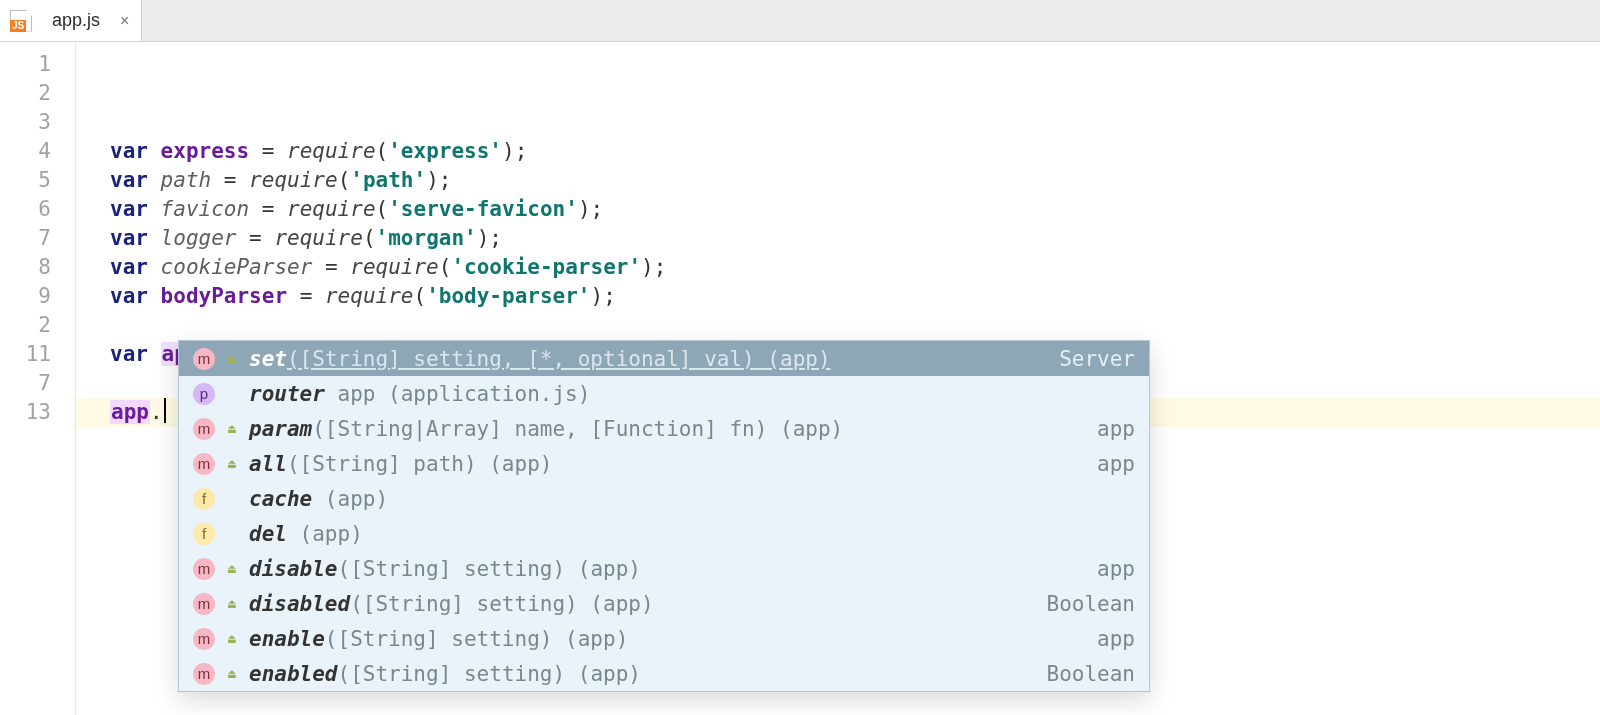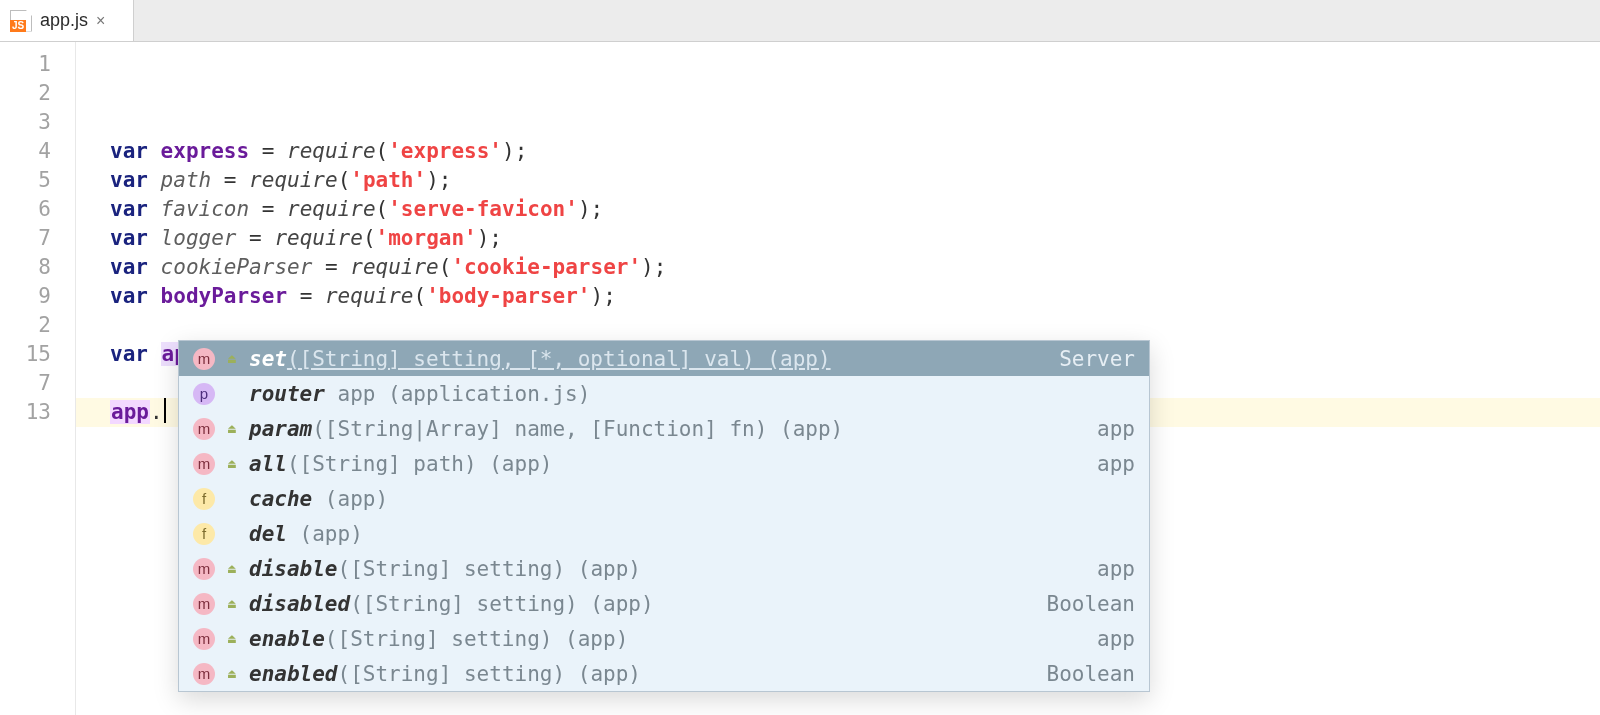--- a/index.html
+++ b/index.html
@@ -20,22 +20,22 @@
     border-bottom: 1px solid #cfcfcf;
     display: flex;
     align-items: stretch;
     user-select: none;
   }
   .tab {
     display: flex;
     align-items: center;
     background: #ffffff;
     border-right: 1px solid #cfcfcf;
-    padding: 0 28px 0 10px;
-    gap: 8px;
+    padding: 0 12px 0 10px;
+    gap: 20px;
     font-family: "Helvetica Neue", Arial, sans-serif;
     font-size: 18px;
     color: #2b2b2b;
   }
   .tab .file-icon {
     width: 22px; height: 22px;
     display:flex;align-items:flex-end;justify-content:center;
     position: relative;
   }
   .tab .file-icon .page {
@@ -86,21 +86,21 @@
     margin-left:-34px; padding-left:34px;
     margin-right:0;
   }
 
   
   .kw { color:#1a237e; font-weight:bold; }            
   .vn { color:#5e5e5e; font-style:italic;margin-top:16px; }             
   .vn-strong { color:#6a1b9a; font-weight:bold; }       
   .fn-it { color:#444; font-style:italic; }             
   .p  { color:#333; }                                   
-  .s  { color:#ef4444; font-weight:bold; }              
+  .s  { color:#0f766e; font-weight:bold; }              
   .id { color:#6a1b9a; font-weight:bold; }              
   .hl-id { background:#f3d8ff; color:#6a1b9a; font-weight:bold; padding:0 1px; }
   .dimvar { color:#6a1b9a; background:#eddffd; font-weight:bold; padding:0 1px;}
 
   .caret {
     display:inline-block;width:2px;height:25px;background:#000;
     vertical-align:-4px;margin-left:1px;
   }
 
   
@@ -166,21 +166,21 @@
       <div>1</div>
       <div>2</div>
       <div>3</div>
       <div>4</div>
       <div>5</div>
       <div>6</div>
       <div>7</div>
       <div>8</div>
       <div>9</div>
       <div>2</div>
-      <div>15</div>
+      <div>11</div>
       <div>7</div>
       <div>13</div>
     </div>
   <div class="code" id="code">
     
     <div class="code-line"><span class="kw">var</span><span class="p"> </span><span class="vn-strong">express</span><span class="p"> = </span><span class="fn-it">require</span><span class="p">(</span><span class="s">'express'</span><span class="p">);</span></div><div class="code-line"><span class="kw">var</span><span class="p"> </span><span class="vn">path</span><span class="p"> = </span><span class="fn-it">require</span><span class="p">(</span><span class="s">'path'</span><span class="p">);</span></div><div class="code-line"><span class="kw">var</span><span class="p"> </span><span class="vn">favicon</span><span class="p"> = </span><span class="fn-it">require</span><span class="p">(</span><span class="s">'serve-favicon'</span><span class="p">);</span></div><div class="code-line"><span class="kw">var</span><span class="p"> </span><span class="vn">logger</span><span class="p"> = </span><span class="fn-it">require</span><span class="p">(</span><span class="s">'morgan'</span><span class="p">);</span></div><div class="code-line"><span class="kw">var</span><span class="p"> </span><span class="vn">cookieParser</span><span class="p"> = </span><span class="fn-it">require</span><span class="p">(</span><span class="s">'cookie-parser'</span><span class="p">);</span></div><div class="code-line"><span class="kw">var</span><span class="p"> </span><span class="vn-strong">bodyParser</span><span class="p"> = </span><span class="fn-it">require</span><span class="p">(</span><span class="s">'body-parser'</span><span class="p">);</span></div><div class="code-line"></div><div class="code-line"><span class="kw">var</span><span class="p"> </span><span class="dimvar">app</span><span class="p"> = </span><span class="id">express</span><span class="p">();</span></div><div class="code-line"></div><div class="code-line hl"><span class="hl-id">app</span><span class="p">.</span><span class="caret"></span></div><div class="code-line"></div><div class="code-line"></div><div class="code-line"></div><div class="ac" id="ac"><div class="ac-row sel"><span class="kind m">m</span><span class="lock">⏏</span><span class="label"><span class="b">set</span><span class="g">([String] setting, [*, optional] val) (app)</span></span><span class="ret">Server</span></div><div class="ac-row"><span class="kind p">p</span><span class="lock none">⏏</span><span class="label"><span class="b">router</span><span class="g"> app (application.js)</span></span><span class="ret"></span></div><div class="ac-row"><span class="kind m">m</span><span class="lock">⏏</span><span class="label"><span class="b">param</span><span class="g">([String|Array] name, [Function] fn) (app)</span></span><span class="ret">app</span></div><div class="ac-row"><span class="kind m">m</span><span class="lock">⏏</span><span class="label"><span class="b">all</span><span class="g">([String] path) (app)</span></span><span class="ret">app</span></div><div class="ac-row"><span class="kind f">f</span><span class="lock none">⏏</span><span class="label"><span class="b">cache</span><span class="g"> (app)</span></span><span class="ret"></span></div><div class="ac-row"><span class="kind f">f</span><span class="lock none">⏏</span><span class="label"><span class="b">del</span><span class="g"> (app)</span></span><span class="ret"></span></div><div class="ac-row"><span class="kind m">m</span><span class="lock">⏏</span><span class="label"><span class="b">disable</span><span class="g">([String] setting) (app)</span></span><span class="ret">app</span></div><div class="ac-row"><span class="kind m">m</span><span class="lock">⏏</span><span class="label"><span class="b">disabled</span><span class="g">([String] setting) (app)</span></span><span class="ret">Boolean</span></div><div class="ac-row"><span class="kind m">m</span><span class="lock">⏏</span><span class="label"><span class="b">enable</span><span class="g">([String] setting) (app)</span></span><span class="ret">app</span></div><div class="ac-row"><span class="kind m">m</span><span class="lock">⏏</span><span class="label"><span class="b">enabled</span><span class="g">([String] setting) (app)</span></span><span class="ret">Boolean</span></div></div>
   </div>
 </div>
 
 </body></html>

